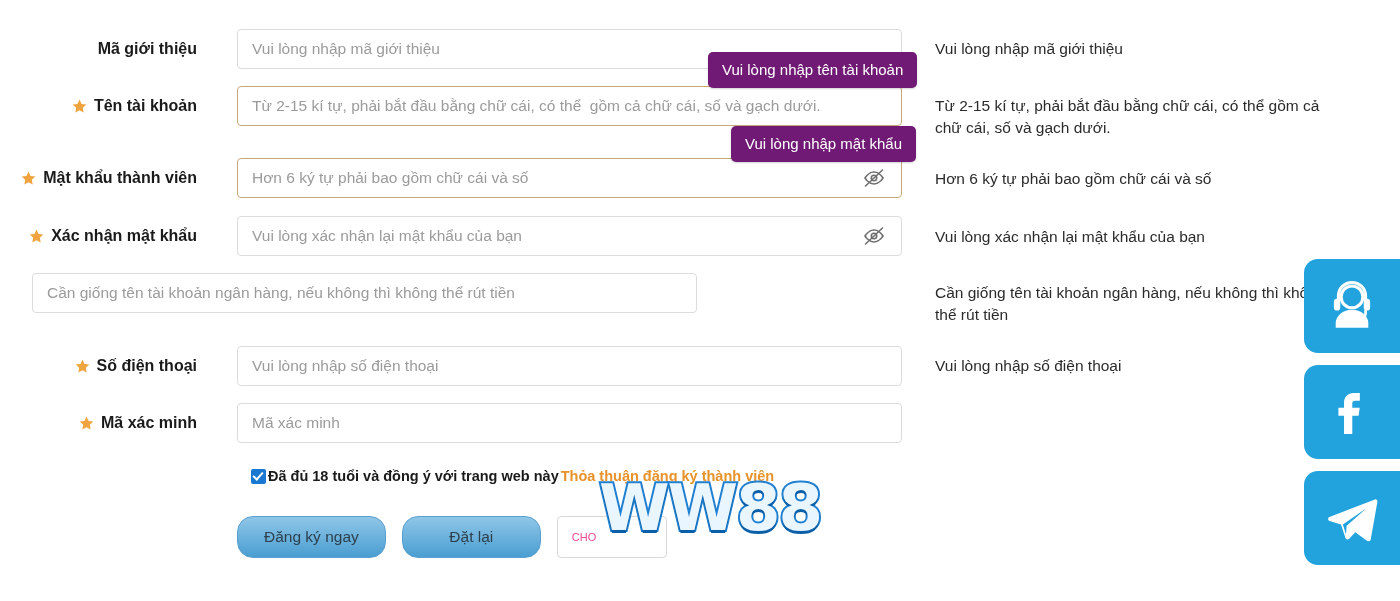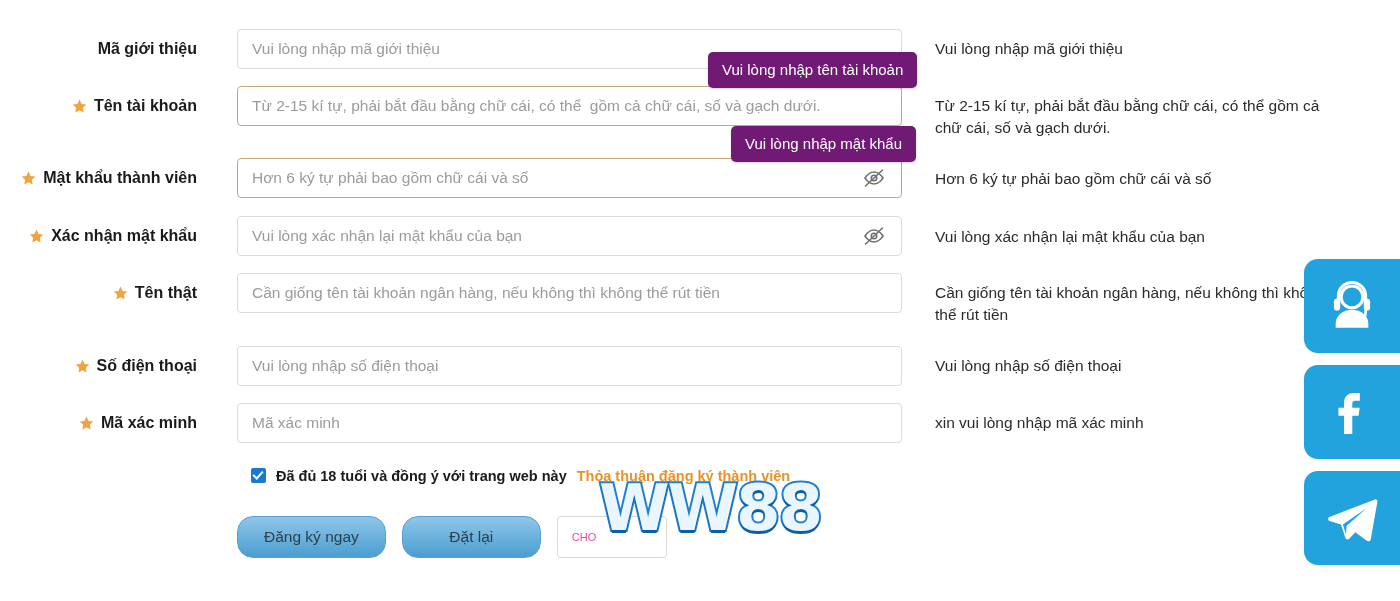--- a/index.html
+++ b/index.html
@@ -105,22 +105,22 @@
     line-height: 1.45;
     color: #2b2b2b;
   }
 
   
   .agree {
     position: absolute;
     left: 237px;
     top: 468px;
     display: flex;
-    align-items: flex-start;
-    gap: 10px;
+    align-items: flex-end;
+    gap: 2px;
     font-size: 14.5px;
     font-weight: bold;
     color: #1a1a1a;
     white-space: nowrap;
     padding-left: 14px;
   }
   .cbx {
     width: 15px; height: 15px;
     flex: 0 0 15px;
     background: #1878d2;
@@ -291,28 +291,20 @@
         <svg viewBox="0 0 24 24" fill="none" stroke="currentColor" stroke-width="1.6" stroke-linecap="round">
           <path d="M3 12s3.6-6 9-6 9 6 9 6-3.6 6-9 6-9-6-9-6z"></path>
           <circle cx="12" cy="12" r="2.7"></circle>
           <line x1="3.5" y1="20" x2="20.5" y2="4"></line>
         </svg>
       </span>
     </div>
   </div>
 
   <div class="row" style="top:273px">
-    <div class="label-cell">
-      <span class="star">
-        <svg viewBox="0 0 24 24">
-            <path fill="#f0a440" d="M12 2.2l2.9 6.1 6.7.9-4.9 4.6 1.2 6.6-5.9-3.2-5.9 3.2 1.2-6.6L2.4 9.2l6.7-.9z"></path>
-          </svg>
-      </span>
-      <span>Tên thật</span>
-    </div>
     <div class="field-cell">
       <input class="txt" placeholder="Cần giống tên tài khoản ngân hàng, nếu không thì không thể rút tiền" style="">
     </div>
   </div>
 
   <div class="row" style="top:346px">
     <div class="label-cell">
       <span class="star">
         <svg viewBox="0 0 24 24">
             <path fill="#f0a440" d="M12 2.2l2.9 6.1 6.7.9-4.9 4.6 1.2 6.6-5.9-3.2-5.9 3.2 1.2-6.6L2.4 9.2l6.7-.9z"></path>
@@ -342,21 +334,20 @@
   <div class="tooltip" style="left:708px; top:52px">Vui lòng nhập tên tài khoản</div>
 
   <div class="tooltip" style="left:731px; top:126px">Vui lòng nhập mật khẩu</div>
 
   <div class="hint" style="top:38px">Vui lòng nhập mã giới thiệu</div>
   <div class="hint" style="top:95px">Từ 2-15 kí tự, phải bắt đầu bằng chữ cái, có thể gồm cả chữ cái, số và gạch dưới.</div>
   <div class="hint" style="top:168px">Hơn 6 ký tự phải bao gồm chữ cái và số</div>
   <div class="hint" style="top:226px">Vui lòng xác nhận lại mật khẩu của bạn</div>
   <div class="hint" style="top:282px">Cần giống tên tài khoản ngân hàng, nếu không thì không thể rút tiền</div>
   <div class="hint" style="top:355px">Vui lòng nhập số điện thoại</div>
-  <div class="hint" style="top:412px">xin vui lòng nhập mã xác minh</div>
 
   <div class="agree">
     <span class="cbx"></span>
     <span>Đã đủ 18 tuổi và đồng ý với trang web này</span>
     <span class="agree-link">Thỏa thuận đăng ký thành viên</span>
   </div>
 
   <div class="btnrow">
     <button class="btn">Đăng ký ngay</button>
     <button class="btn wide">Đặt lại</button>

